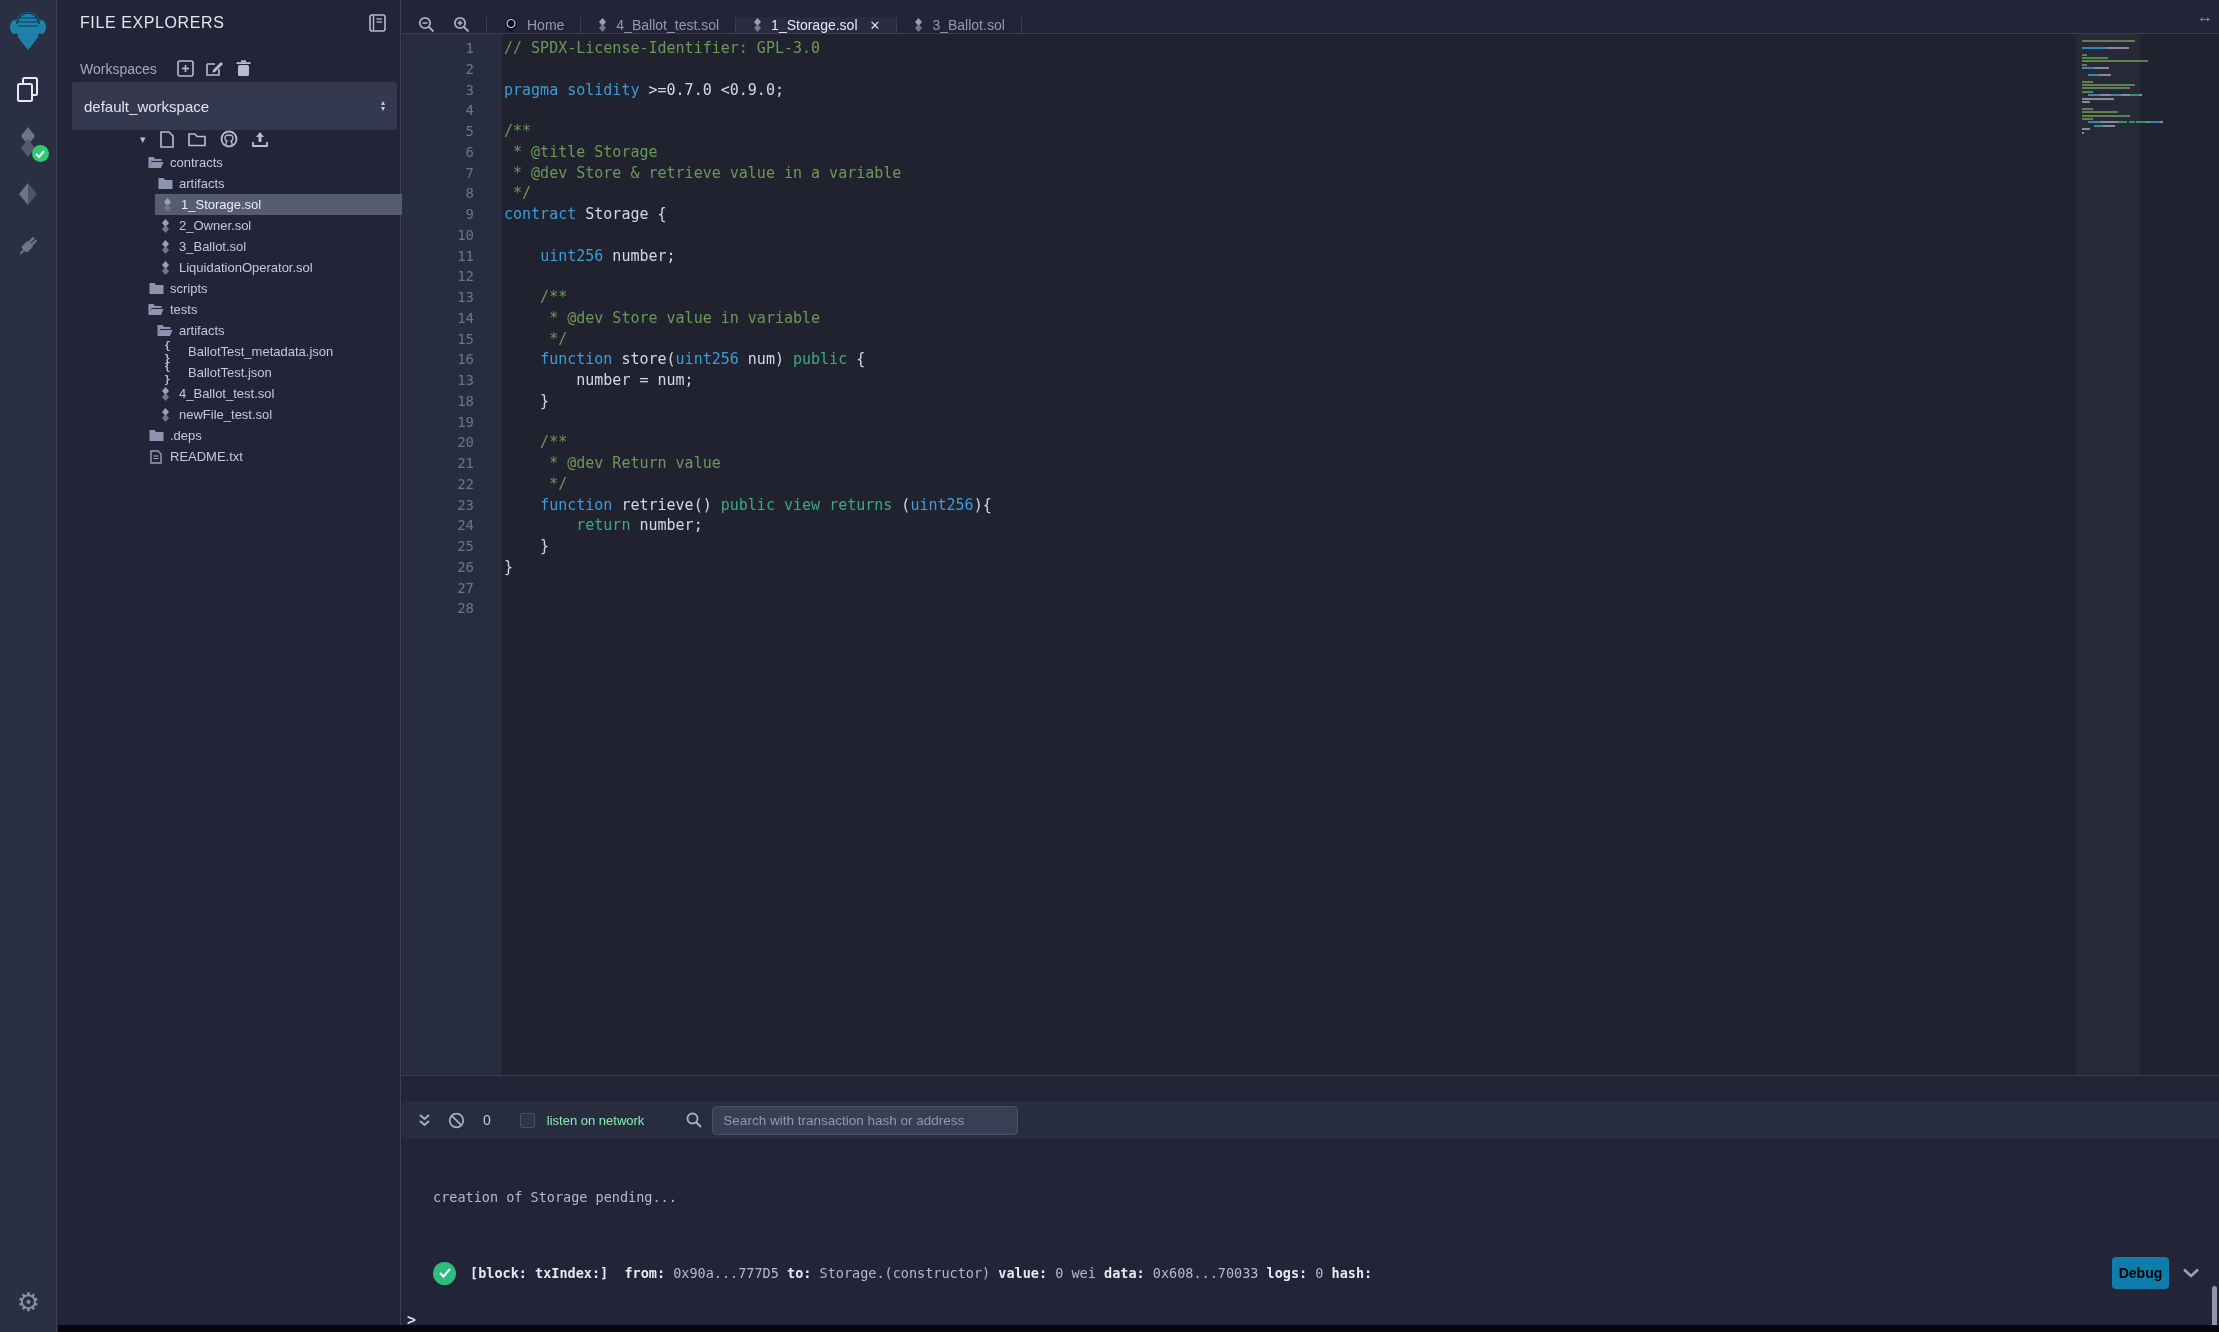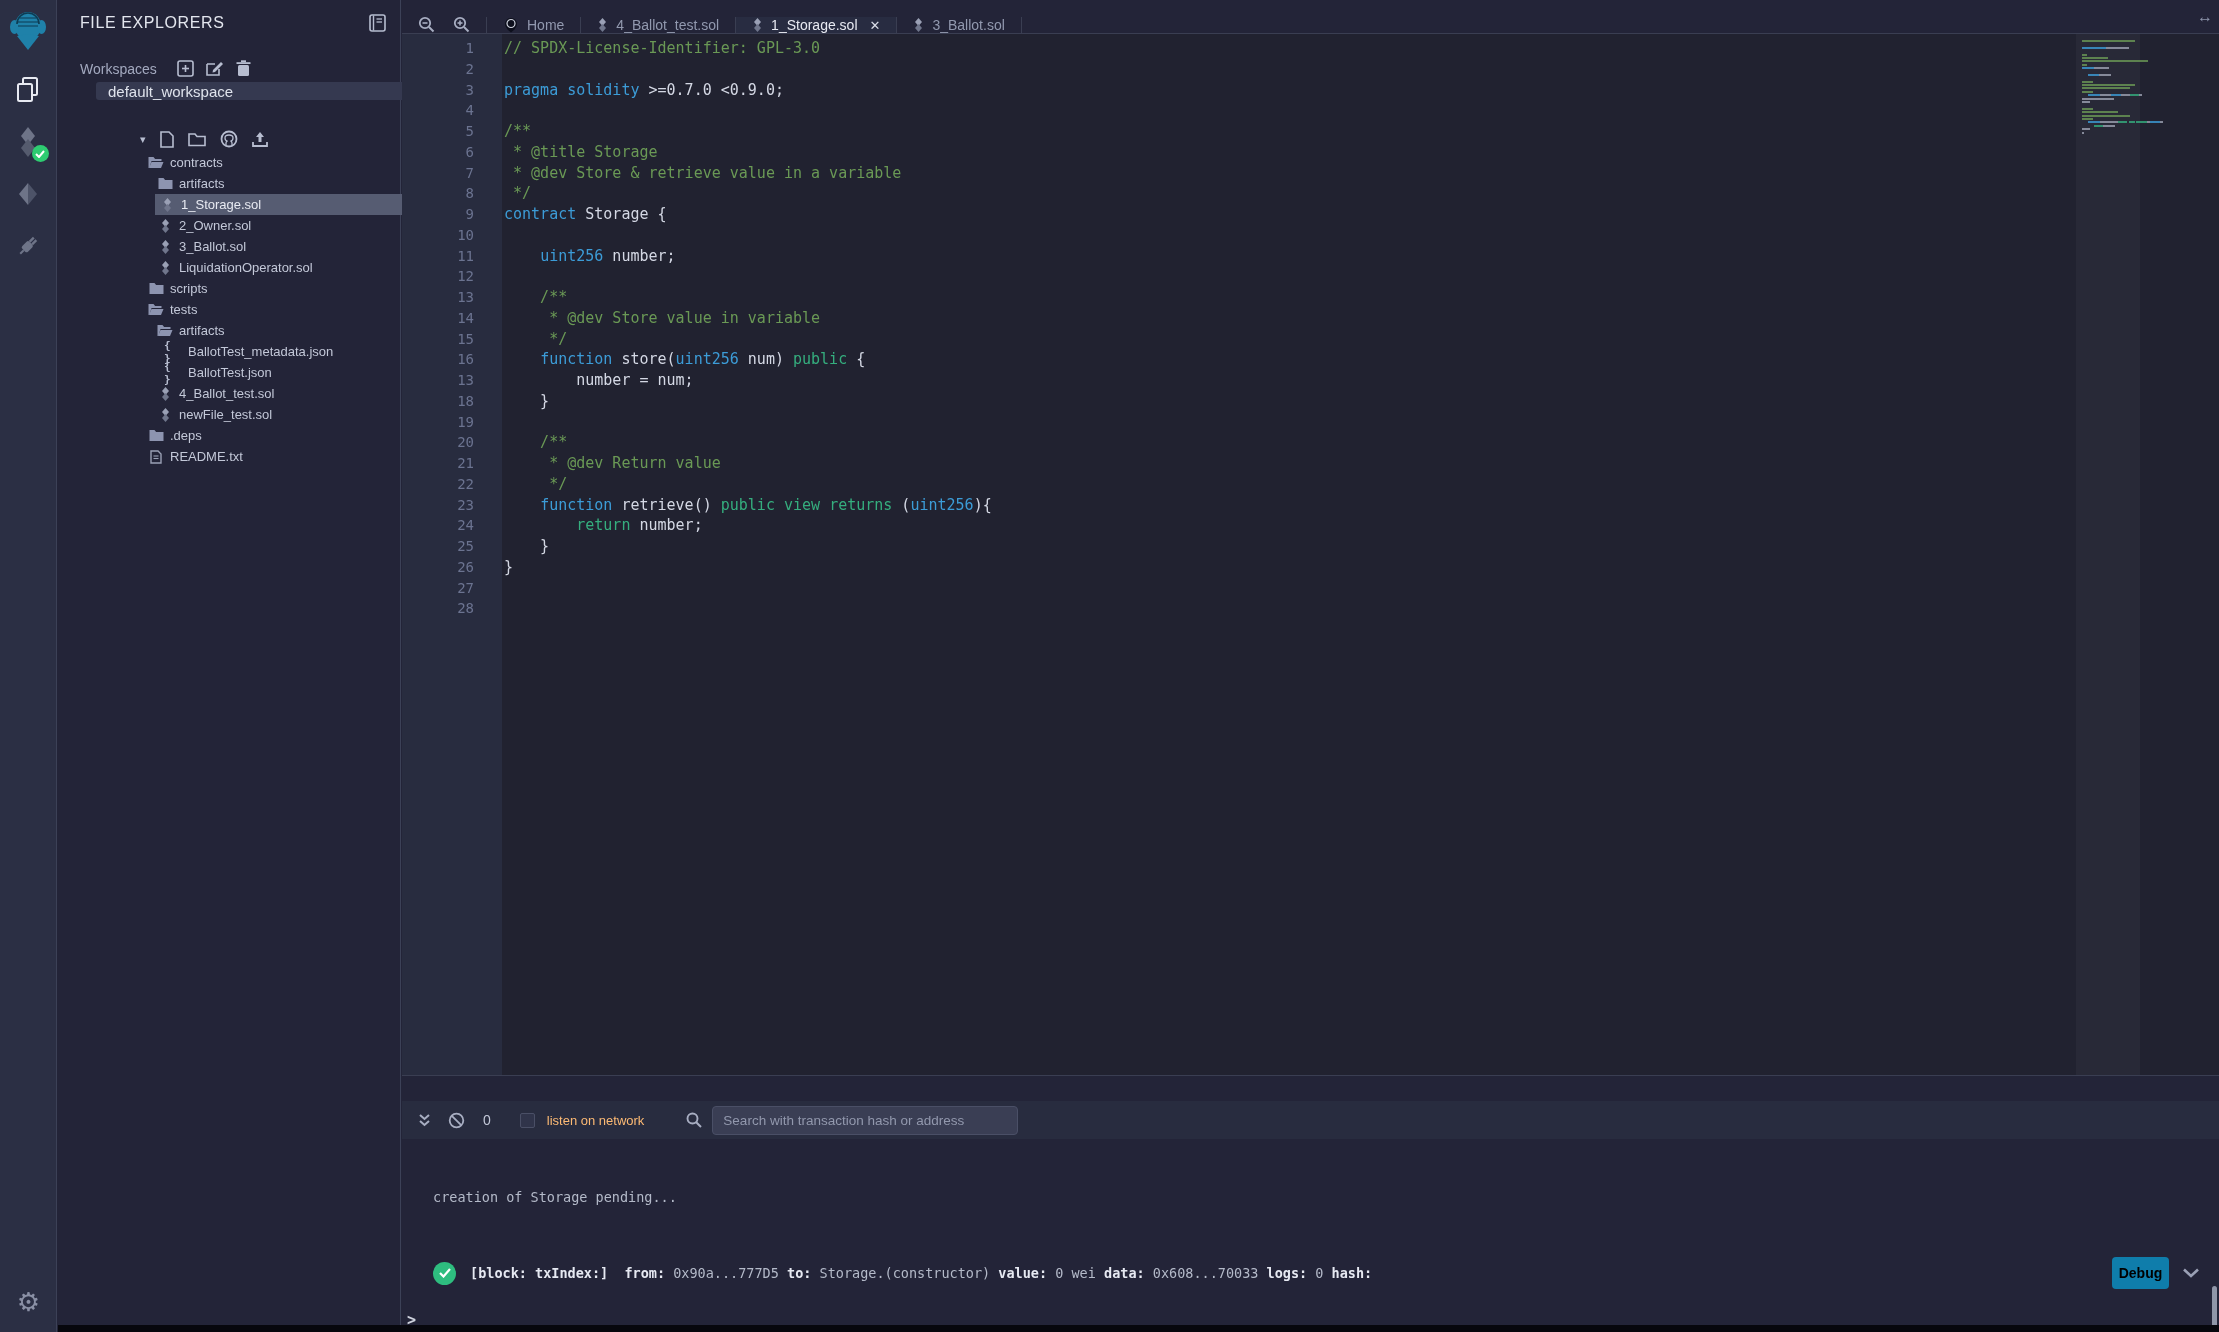--- a/index.html
+++ b/index.html
@@ -18,22 +18,22 @@
              color:#8a90a5; font-size:26px; cursor:pointer; font-family:"DejaVu Sans", sans-serif;}
 
   
   .sidepanel { position:absolute; left:58px; top:0; bottom:0; width:343px; background:#232438;
                border-right:1px solid #3c4157; }
   .sp-header { position:absolute; left:22px; top:14px; right:14px; display:flex; align-items:center; justify-content:space-between; }
   .sp-title { color:#e3e6ee; font-size:16px; letter-spacing:0.6px; }
   .ws-row { position:absolute; left:22px; top:60px; display:flex; align-items:center; gap:12px; }
   .ws-label { color:#a3a9bf; font-size:14px; margin-right:8px; }
   .ws-icon { cursor:pointer; display:flex; }
-  .workspace-select { position:absolute; left:14px; top:82px; width:325px; height:18px; background:#353950;
-                      border-radius:3px; display:flex; align-items:center; padding:0 12px; cursor:pointer;margin-left:24px; }
+  .workspace-select { position:absolute; left:14px; top:82px; width:325px; height:48px; background:#353950;
+                      border-radius:3px; display:flex; align-items:center; padding:0 12px; cursor:pointer; }
   .workspace-select .ws-name { color:#dfe3ec; font-size:15px; flex:1; }
   .ws-arrows { display:flex; flex-direction:column; line-height:6px; color:#c3c8d8; font-size:8px; }
   .tree-tools { position:absolute; left:82px; top:130px; display:flex; align-items:center; gap:14px; }
   .caret { color:#b7bdd0; font-size:11px; cursor:pointer; }
   .file-tree { position:absolute; left:0; top:152px; right:0; }
   .tree-row { height:21px; display:flex; align-items:center; font-size:13px; color:#c3c8d8; cursor:pointer; }
   .tree-row .t-icon { width:20px; display:flex; align-items:center; justify-content:center; margin-right:4px; flex:0 0 20px; }
   .tree-row.selected { background:#565c72; color:#e8eaf2; width:270px; margin-left:98px; padding-left:0 !important; }
   .tree-row.selected .t-icon{ margin-left:2px; }
   .json-glyph { color:#b7bdd0; font-size:11px; font-weight:bold; letter-spacing:1px; font-family:"DejaVu Sans Mono", monospace; }
@@ -68,21 +68,21 @@
   .mm-line { height:2px; margin-bottom:1.4px; display:flex; }
   .mm-line span { height:2px; display:inline-block; }
 
   
   .terminal { position:absolute; left:402px; top:1075px; right:0; bottom:0; background:#232438; border-top:1px solid #3a3e52; }
   .term-toolbar { position:absolute; left:0; top:25px; right:0; height:38px; background:#282c3f;
                   display:flex; align-items:center; }
   .tt-icon { display:flex; align-items:center; cursor:pointer; }
   .tt-count { color:#c3c8d8; font-size:14px; }
   .term-checkbox { width:15px; height:15px; border:1px solid #4a4f66; border-radius:2px; background:#30344a; cursor:pointer; }
-  .listen-label { color:#fdba74; font-size:13px; }
+  .listen-label { color:#86efac; font-size:13px; }
   .term-search { width:306px; height:29px; background:#3a3e54; border:1px solid #4a4f66; border-radius:4px;
                  color:#c3c8d8; font-size:13.5px; padding:0 10px; outline:none; font-family:"Liberation Sans", sans-serif; }
   .term-search::placeholder { color:#9298ad; }
   .term-body { position:absolute; left:0; top:63px; right:0; bottom:0; font-family:"DejaVu Sans Mono", monospace; color:#b4bac9; font-size:13.5px; }
   .pending-line { position:absolute; left:31px; top:50px; }
   .tx-row { position:absolute; left:31px; top:118px; right:20px; display:flex; align-items:center; }
   .tx-check { width:23px; height:23px; border-radius:50%; background:#2ebd7f; display:flex; align-items:center; justify-content:center; flex:0 0 23px; margin-right:14px; }
   .tx-text { white-space:pre; }
   .tx-text .bold { font-weight:bold; color:#e6e9f2; }
   .tx-actions { margin-left:auto; display:flex; align-items:center; gap:14px; }

